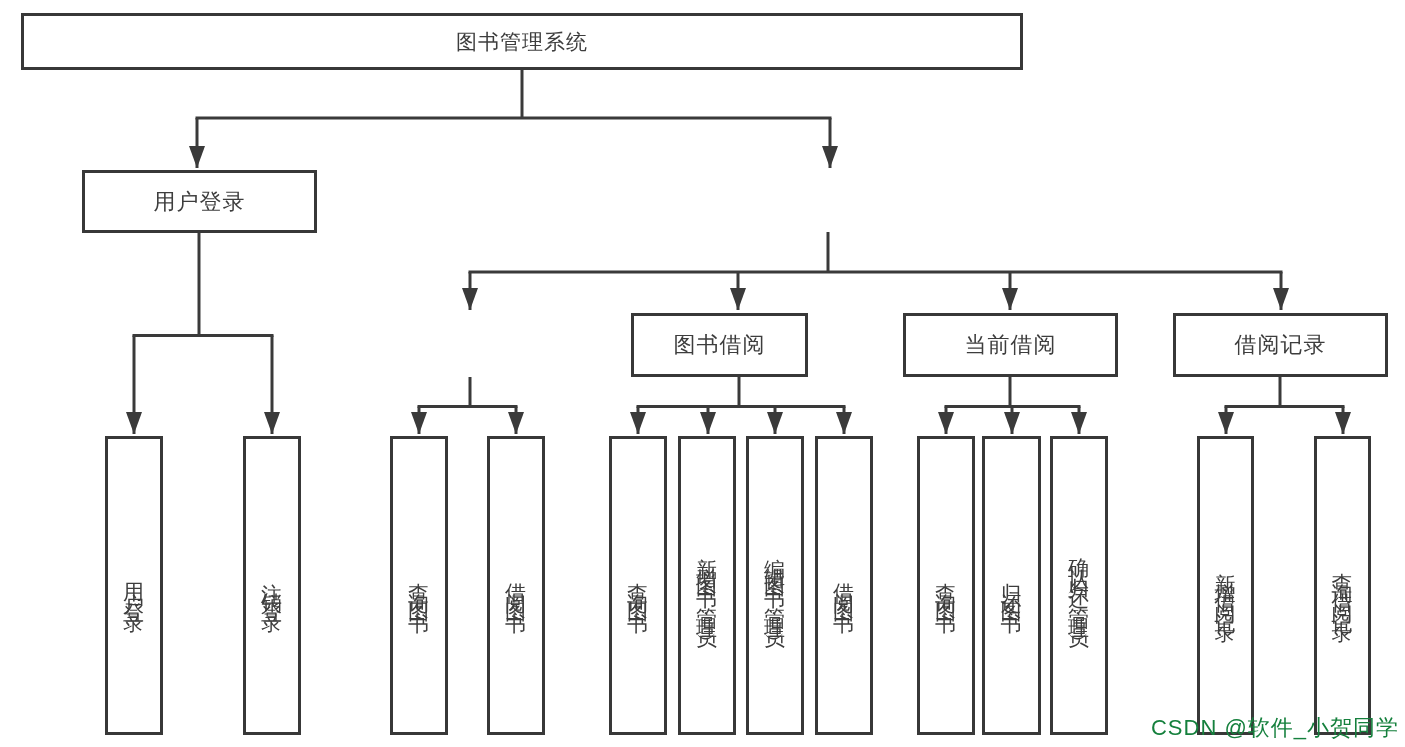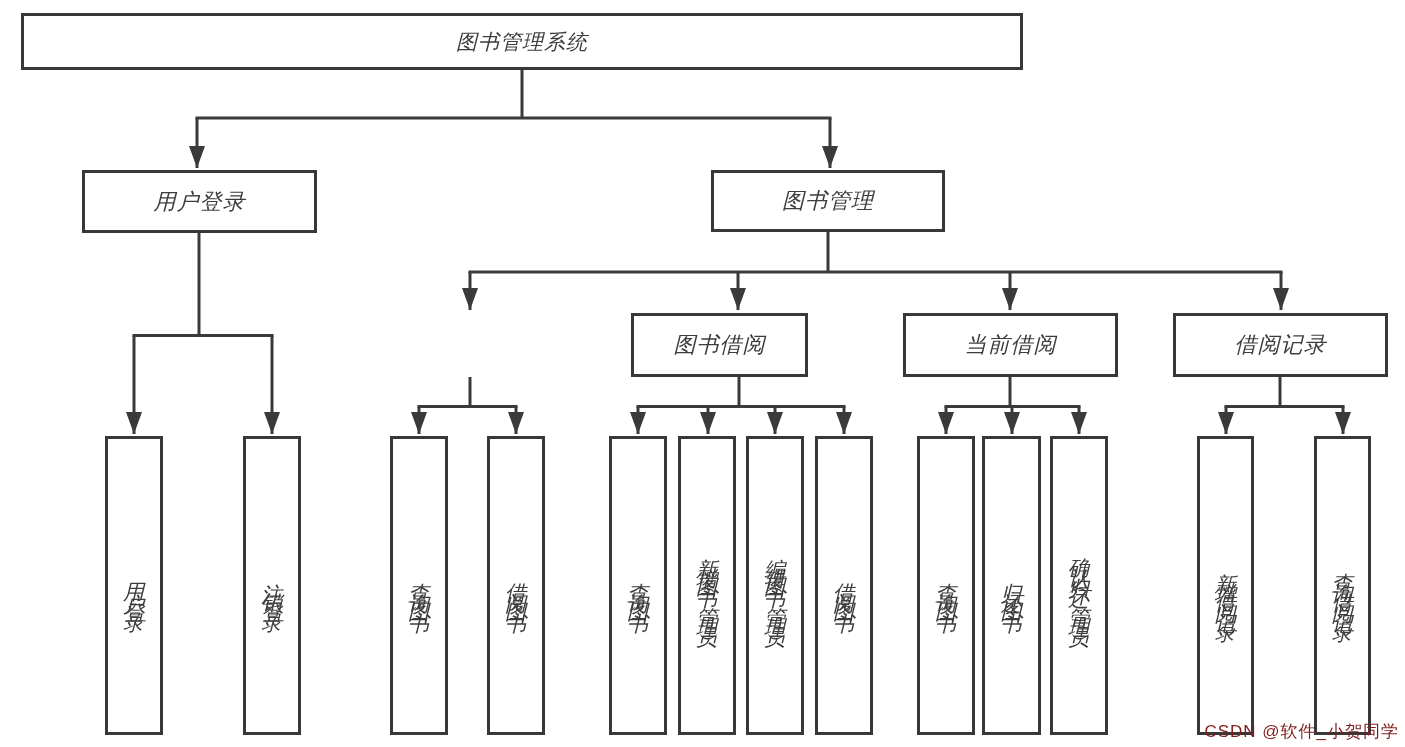--- a/index.html
+++ b/index.html
@@ -6,31 +6,31 @@
   body{
     width:1405px;height:747px;background:#ffffff;position:relative;overflow:hidden;
     font-family:"Liberation Sans","DejaVu Sans",sans-serif;
   }
   .stage{position:absolute;left:0;top:0;width:1405px;height:747px;}
   svg.wires{position:absolute;left:0;top:0;width:1405px;height:747px;}
   svg.wires line{stroke:#3a3a3a;stroke-width:3;}
   .box{
     position:absolute;background:#ffffff;border:3px solid #383838;
     display:flex;align-items:center;justify-content:center;
-    color:#3d3d3d;box-sizing:border-box;font-style:italic;
+    color:#3d3d3d;box-sizing:border-box;
   }
   .box.h span{font-size:22px;letter-spacing:1px;white-space:nowrap;}
   .box.root span{font-size:21px;}
   .box.v span{
     writing-mode:vertical-rl;text-orientation:mixed;
     font-size:21px;letter-spacing:10px;line-height:1;
   }
   .watermark{
-    position:absolute;right:6px;bottom:4px;color:#7f1d1d;
-    font-size:17px;letter-spacing:1px;white-space:nowrap;
+    position:absolute;right:6px;bottom:4px;color:#15803d;
+    font-size:22px;letter-spacing:1px;white-space:nowrap;
   }
 </style>
 </head>
 <body>
 
 <div class="stage">
 
   <svg class="wires">
     <defs>
       <marker id="arr" markerUnits="userSpaceOnUse" markerWidth="22" markerHeight="16" refX="22" refY="8" orient="auto">
@@ -93,23 +93,20 @@
     </g>
   </svg>
 
   <div class="box h root" style="left:21px;top:13px;width:1002px;height:57px">
     <span>图书管理系统</span>
   </div>
 
   <div class="box h" style="left:82px;top:170px;width:235px;height:63px">
     <span>用户登录</span>
   </div>
-  <div class="box h" style="left:711px;top:170px;width:234px;height:62px">
-    <span>图书管理</span>
-  </div>
 
   <div class="box h" style="left:631px;top:313px;width:177px;height:64px">
     <span>图书借阅</span>
   </div>
   <div class="box h" style="left:903px;top:313px;width:215px;height:64px">
     <span>当前借阅</span>
   </div>
   <div class="box h" style="left:1173px;top:313px;width:215px;height:64px">
     <span>借阅记录</span>
   </div>

